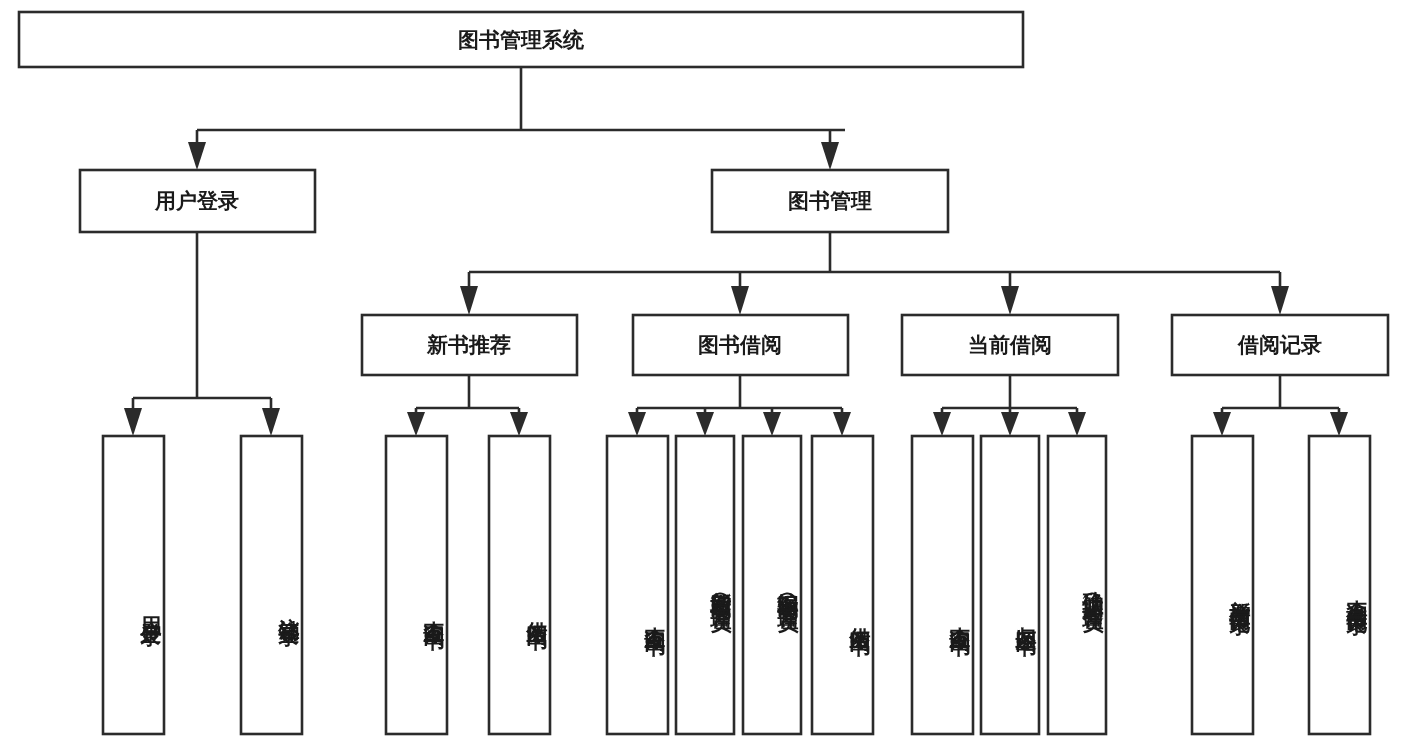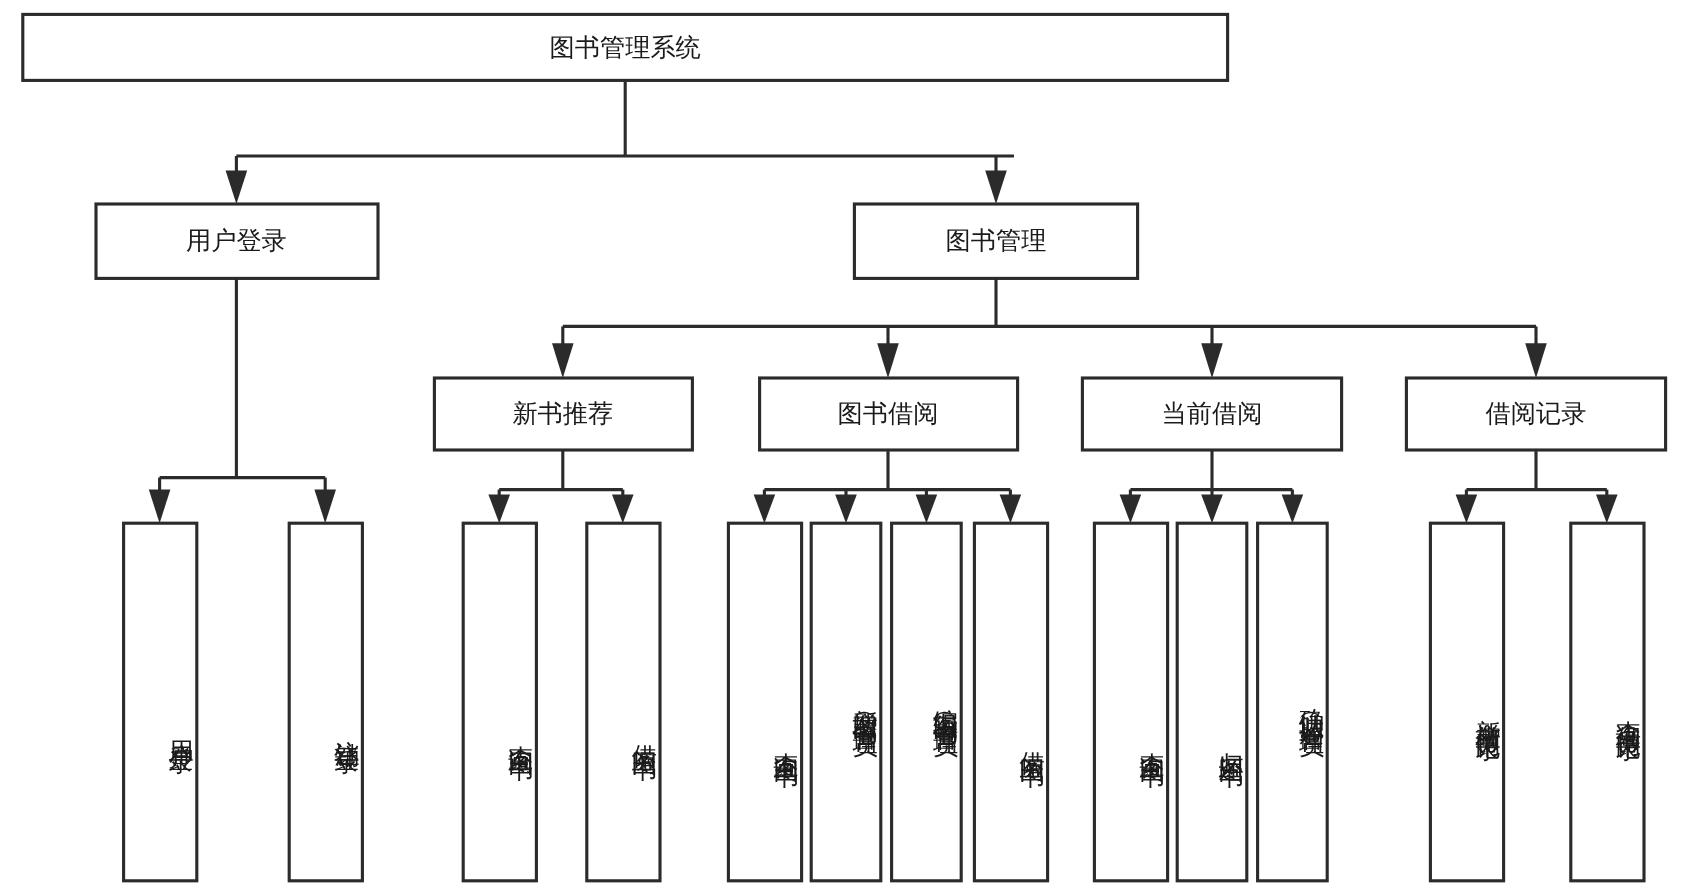--- a/index.html
+++ b/index.html
@@ -12,20 +12,21 @@
     width: 1405px;
     height: 747px;
     overflow: hidden;
     font-family: "DejaVu Sans", "Liberation Sans", sans-serif;
   }
   #diagram-root {
     position: relative;
     width: 1405px;
     height: 622px;
     background: #ffffff;
+    font-weight: bold;
   }
   svg#tree-svg {
     position: absolute;
     left: 0;
     top: 0;
     width: 1405px;
     height: 747px;
   }
   .node-box {
     fill: #ffffff;

